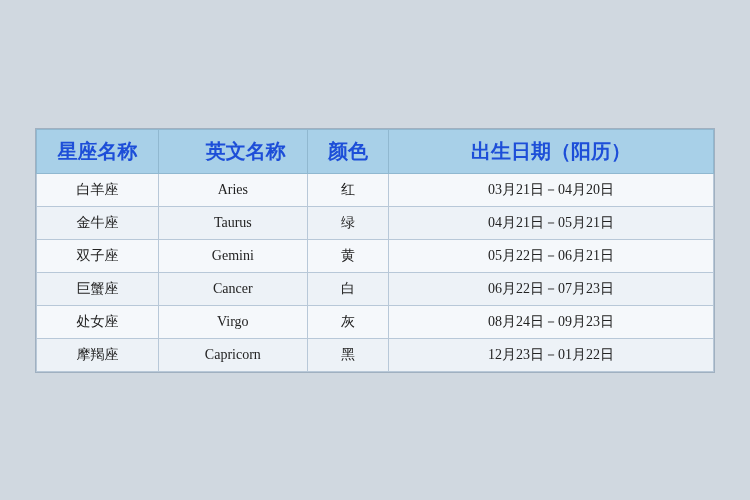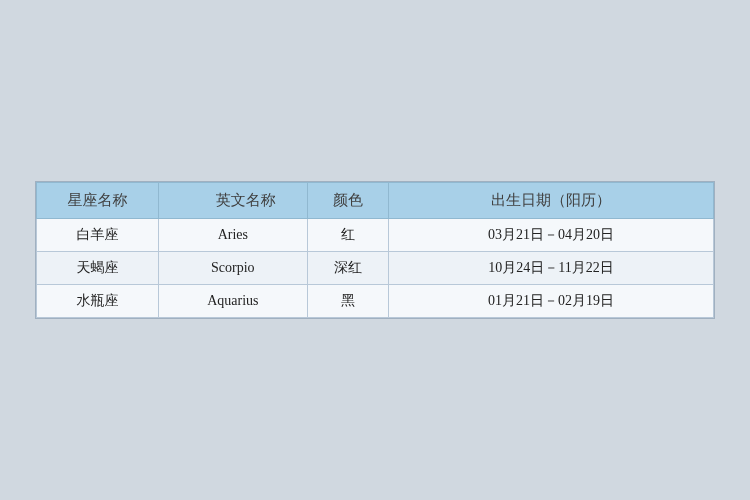--- a/index.html
+++ b/index.html
@@ -30,23 +30,23 @@
     }
 
     thead tr {
       background-color: #a8d0e8;
     }
 
     thead th {
       border: 1px solid #90b8d0;
       padding: 8px 10px;
       text-align: center;
-      font-size: 15px;
-      font-weight: normal;
-      color: #404040;
+      font-size: 20px;
+      font-weight: bold;
+      color: #1d4ed8;
     }
 
     tbody tr {
       background-color: #f5f8fb;
     }
 
     tbody tr:nth-child(even) {
       background-color: #edf2f7;
     }
 
@@ -77,26 +77,44 @@
       </tr>
     </thead>
     <tbody id="table-body">
     <tr>
           <td>白羊座</td>
           <td>Aries</td>
           <td>红</td>
           <td>03月21日－04月20日</td>
         </tr>
         <tr>
-          <td>天蝎座</td>
-          <td>Scorpio</td>
-          <td>深红</td>
-          <td>10月24日－11月22日</td>
+          <td>金牛座</td>
+          <td>Taurus</td>
+          <td>绿</td>
+          <td>04月21日－05月21日</td>
         </tr>
         <tr>
-          <td>水瓶座</td>
-          <td>Aquarius</td>
+          <td>双子座</td>
+          <td>Gemini</td>
+          <td>黄</td>
+          <td>05月22日－06月21日</td>
+        </tr>
+        <tr>
+          <td>巨蟹座</td>
+          <td>Cancer</td>
+          <td>白</td>
+          <td>06月22日－07月23日</td>
+        </tr>
+        <tr>
+          <td>处女座</td>
+          <td>Virgo</td>
+          <td>灰</td>
+          <td>08月24日－09月23日</td>
+        </tr>
+        <tr>
+          <td>摩羯座</td>
+          <td>Capricorn</td>
           <td>黑</td>
-          <td>01月21日－02月19日</td>
+          <td>12月23日－01月22日</td>
         </tr>
       </tbody>
   </table>
 </div>
 
 </body></html>

